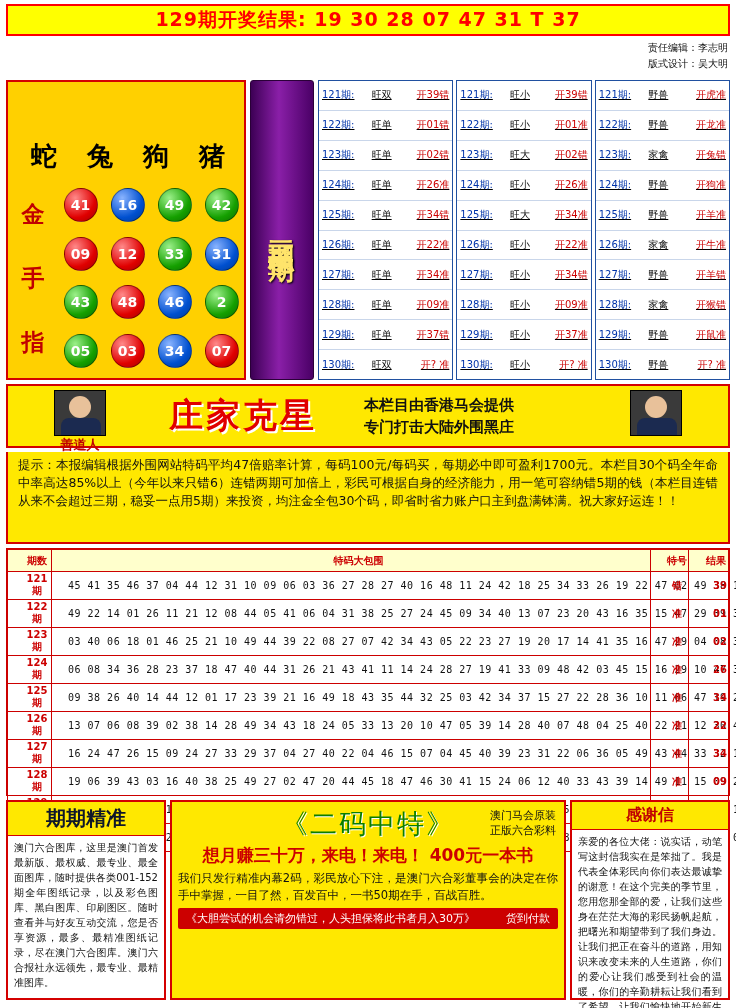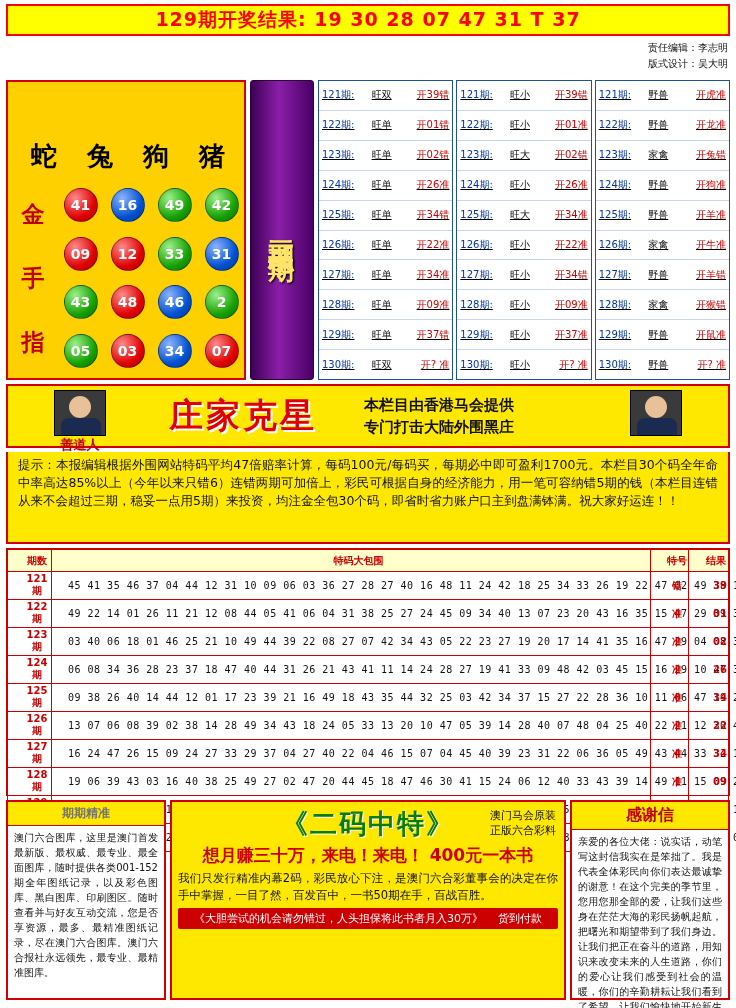--- a/index.html
+++ b/index.html
@@ -138,31 +138,31 @@
   .col-result { width:40px; }
   td.period { color:#cc0000; font-weight:bold; text-align:center; }
   td.nums { color:#111; text-align:center; letter-spacing:.5px; font-size:11px;
     font-family:"DejaVu Sans Mono","Liberation Mono",monospace; white-space:nowrap; }
   td.sp { text-align:center; color:#cc0000; font-weight:bold; }
   td.res { text-align:right; color:#cc0000; font-weight:bold; }
 
   
   .bot { position:absolute; left:6px; top:800px; width:724px; height:200px; display:flex; gap:4px; }
   .bot-left { width:160px; border:2px solid #d40000; background:#fff; position:relative; }
-  .bot-left .hd { background:#ffe800; color:#737373; font-weight:bold; font-size:12px;
+  .bot-left .hd { background:#ffe800; color:#0f172a; font-weight:bold; font-size:20px;
     text-align:center; padding:3px 12px; border-bottom:1px solid #d40000; }
   .bot-left .bd { font-size:10px; line-height:15px; color:#111; padding:4px 6px; text-align:justify; }
   .bot-mid { flex:1; border:2px solid #d40000; background:#ffe800; position:relative; padding:4px 6px; }
   .bot-mid .mt { text-align:center; }
-  .bot-mid .mt .m1 { color:#0a7d00; font-weight:bold; font-size:27px; letter-spacing:2px;
+  .bot-mid .mt .m1 { color:#0a7d00; font-weight:normal; font-size:27px; letter-spacing:2px;
     text-shadow:1px 1px 0 #fff; }
   .bot-mid .m2 { color:#cc0000; font-weight:bold; font-size:17px; text-align:center; margin-top:2px; }
   .bot-mid .m3 { font-size:11.5px; color:#111; line-height:17px; margin-top:3px; text-align:justify; }
   .bot-mid .m4 { margin-top:4px; background:#cc0000; color:#fff; font-size:11px;
-    padding:3px 16px; border-radius:2px; display:flex; justify-content:space-between; align-items:center; }
+    padding:3px 8px; border-radius:2px; display:flex; justify-content:space-between; align-items:center; }
   .bot-mid .mac { position:absolute; right:8px; top:6px; font-size:11px; color:#111;
     text-align:right; line-height:15px; }
   .bot-right { width:160px; border:2px solid #d40000; background:#fff; }
   .bot-right .hd { background:#ffe800; color:#c00000; font-weight:bold; font-size:16px;
     text-align:center; padding:3px 0; border-bottom:1px solid #d40000; }
   .bot-right .bd { font-size:10px; line-height:15px; color:#111; padding:4px 6px; text-align:justify; }
 
   .wm { position:absolute; left:210px; top:600px; font-size:26px; color:rgba(0,0,0,.07);
     transform:rotate(-28deg); pointer-events:none; font-weight:bold; }
 </style>

